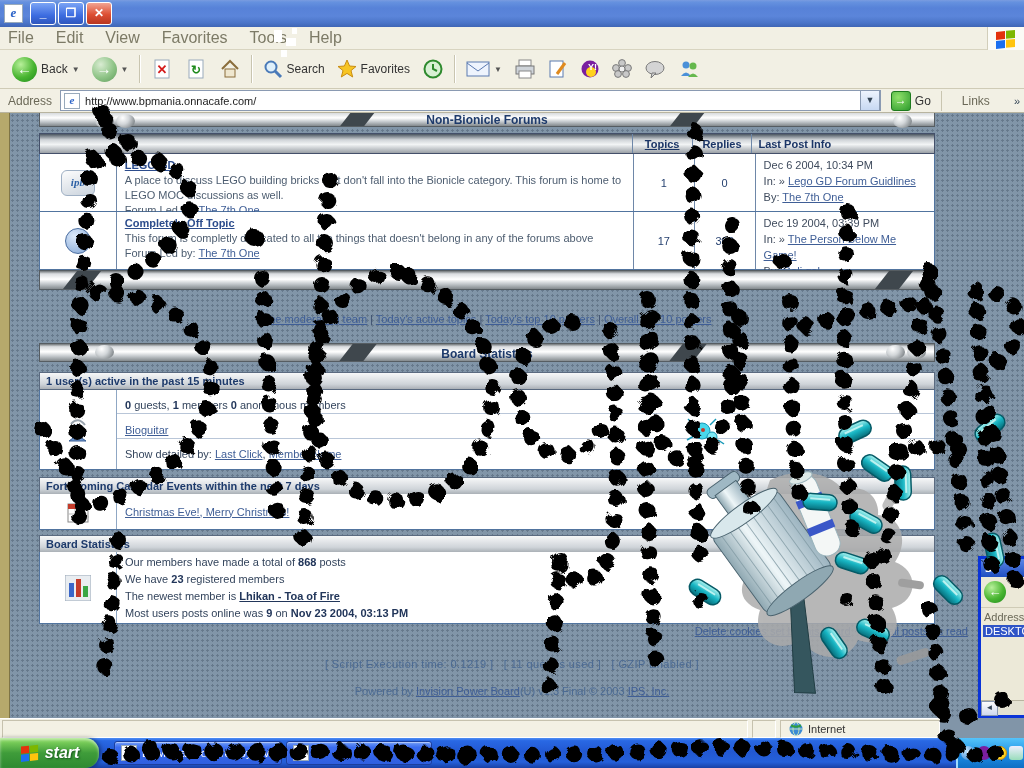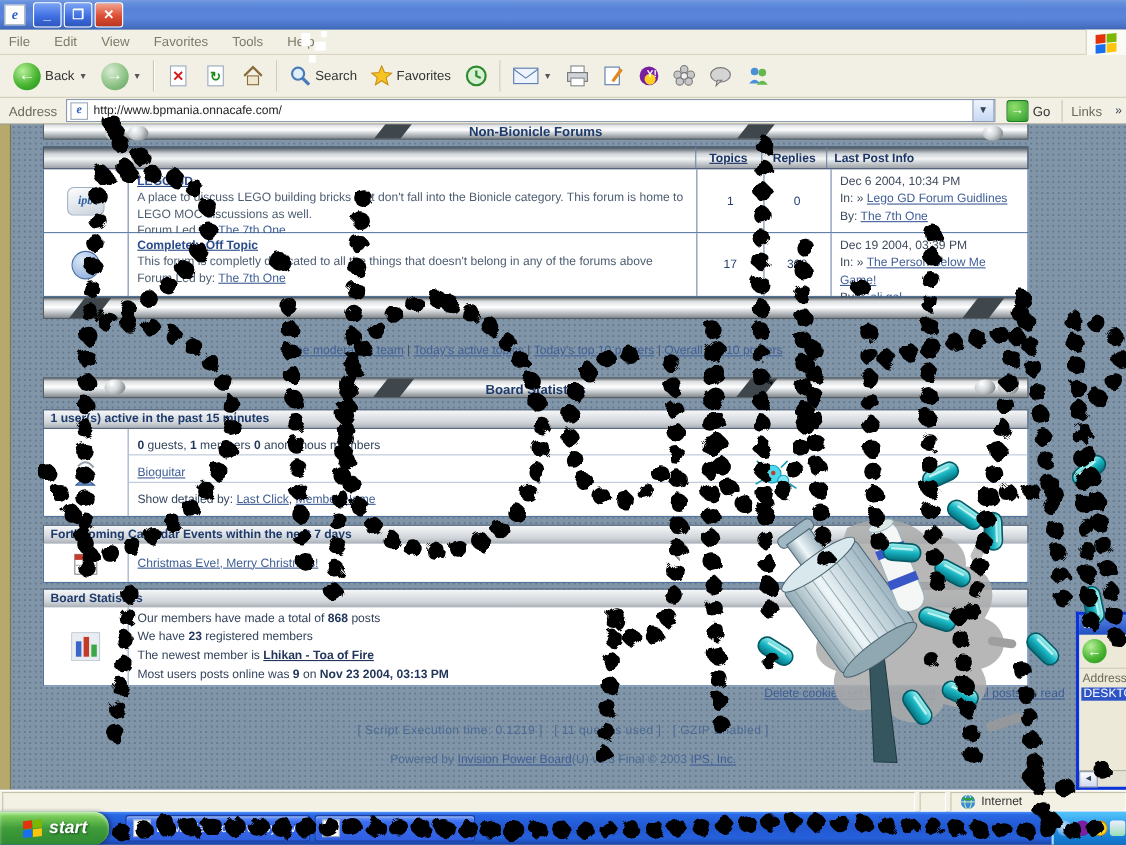--- a/index.html
+++ b/index.html
@@ -15,21 +15,21 @@
     color:#2a62c8;font:italic bold 13px "Liberation Serif",serif;text-align:center;line-height:15px;margin-right:5px;}
   #titlebar .ttext{color:#fff;font-weight:bold;font-size:13px;text-shadow:1px 1px 1px #1c3a74;flex:1;
     white-space:nowrap;overflow:hidden;}
   .wbtn{width:24px;height:21px;margin-left:2px;border:1px solid #fff;border-radius:3px;
     color:#fff;font-size:12px;font-weight:bold;text-align:center;line-height:20px;}
   .wbtn.min,.wbtn.max{background:linear-gradient(180deg,#7ba4f5,#3c6ce0 60%,#2f57bd);}
   .wbtn.close{background:linear-gradient(180deg,#f2a492,#dd4f33 55%,#b83620);}
 
   #menubar{left:0;top:27px;width:1024px;height:23px;background:#f2f0e4;border-bottom:1px solid #d8d4c0;
     display:flex;align-items:center;padding-left:8px;box-sizing:border-box;}
-  #menubar .mitem{color:#7c7a66;font-size:12px;margin-right:22px;}
+  #menubar .mitem{color:#7c7a66;font-size:16px;margin-right:22px;}
   #winlogo{right:0;top:27px;width:36px;height:23px;background:#fbfbf6;border-left:1px solid #d2ceba;
     display:flex;align-items:center;justify-content:center;}
 
   #toolbar{left:0;top:50px;width:1024px;height:39px;background:#f2f0e4;border-bottom:1px solid #cfcbb6;
     display:flex;align-items:center;padding-left:6px;box-sizing:border-box;}
   .tbtn{display:flex;align-items:center;gap:4px;padding:3px 6px;color:#333;font-size:12px;}
   .tsep{width:1px;height:28px;background:#c9c5b0;border-right:1px solid #fff;margin:0 4px;}
   .caret{font-size:8px;color:#555;}
   .gcirc{width:25px;height:25px;border-radius:50%;
     background:radial-gradient(circle at 35% 30%,#b8f09a,#49b531 55%,#1e8a1c);
@@ -41,21 +41,21 @@
   #addressbar .alabel{color:#6b6958;font-size:12px;padding:0 4px;}
   #afield{flex:1;height:19px;background:#fff;border:1px solid #8a9ab2;display:flex;align-items:center;}
   #afield .aicon{width:14px;height:14px;margin:0 3px;background:#fff;border:1px solid #9ab;
     color:#2a62c8;font:italic bold 11px "Liberation Serif",serif;text-align:center;line-height:12px;}
   #aurl{border:none;outline:none;flex:1;font-size:11px;color:#222;font-family:"Liberation Sans",sans-serif;}
   .adrop{width:18px;height:19px;background:linear-gradient(#eef4fd,#c7d8f2);border:1px solid #8a9ab2;
     font-size:9px;color:#345;text-align:center;line-height:18px;}
   #gobtn{display:flex;align-items:center;gap:4px;padding:0 6px;font-size:12px;color:#333;}
   #gobtn .gosq{width:18px;height:18px;background:radial-gradient(circle at 35% 30%,#8fe06a,#2d9b2d);
     border:1px solid #1d7a1d;border-radius:3px;color:#fff;font-weight:bold;text-align:center;line-height:17px;font-size:12px;}
-  #linksl{color:#6b6958;font-size:12px;padding:0 8px;border-left:1px solid #c9c5b0;height:20px;line-height:20px;}
+  #linksl{color:#6b6958;font-size:12px;padding:0 20px;border-left:1px solid #c9c5b0;height:20px;line-height:20px;}
 
   
   #viewport{left:0;top:113px;width:1024px;height:605px;overflow:hidden;
     background-color:#8195a8;
     background-image:radial-gradient(rgba(52,68,88,.35) 1px,transparent 1.3px);
     background-size:5px 5px;}
   #leftstrip{left:0;top:0;width:9px;height:605px;background:#b6a96c;border-right:1px solid #7e7446;}
 
   .mbar{background:linear-gradient(180deg,#6f7477 0%,#dadde0 16%,#ffffff 46%,#c3c8cc 72%,#83898d 100%);
     border:1px solid #565d62;box-sizing:border-box;}
@@ -113,21 +113,21 @@
   #calbox{top:381px;height:36px;}
   #statsbox{top:439px;height:72px;}
   #statsbox .crow{border-bottom:none;padding:1px 8px;}
 
   #deleterow{top:512px;right:56px;font-size:11px;color:#3c4f6e;}
   #footer1{left:0;top:545px;width:1024px;text-align:center;font-size:11px;color:#4b6a93;letter-spacing:.4px;}
   #footer2{left:0;top:572px;width:1024px;text-align:center;font-size:11px;color:#4b6a93;}
   #footer2 .plink{color:#3f5e96;}
 
   
-  #statusbar{left:0;top:718px;width:1024px;height:20px;background:#f3f1e4;border-top:1px solid #fff;
+  #statusbar{left:0;top:718px;width:940px;height:20px;background:#f3f1e4;border-top:1px solid #fff;
     display:flex;align-items:center;font-size:11px;color:#333;box-sizing:border-box;}
   #statusbar .pane{height:16px;border-left:1px solid #c6c2ae;border-top:1px solid #c6c2ae;
     border-right:1px solid #fff;border-bottom:1px solid #fff;margin-left:4px;}
   #statusbar .pmain{flex:1;margin-left:2px;}
   #statusbar .pzone{width:150px;display:flex;align-items:center;gap:5px;padding-left:8px;}
 
   #taskbar{left:0;top:738px;width:1024px;height:30px;
     background:linear-gradient(180deg,#4f90f5 0%,#2968e4 9%,#2258d2 45%,#2560da 80%,#1941a5 100%);}
   #startbtn{left:0;top:738px;height:30px;width:99px;border-radius:0 14px 14px 0;
     background:linear-gradient(180deg,#8ede64,#3f9c3a 50%,#2e8a31);

